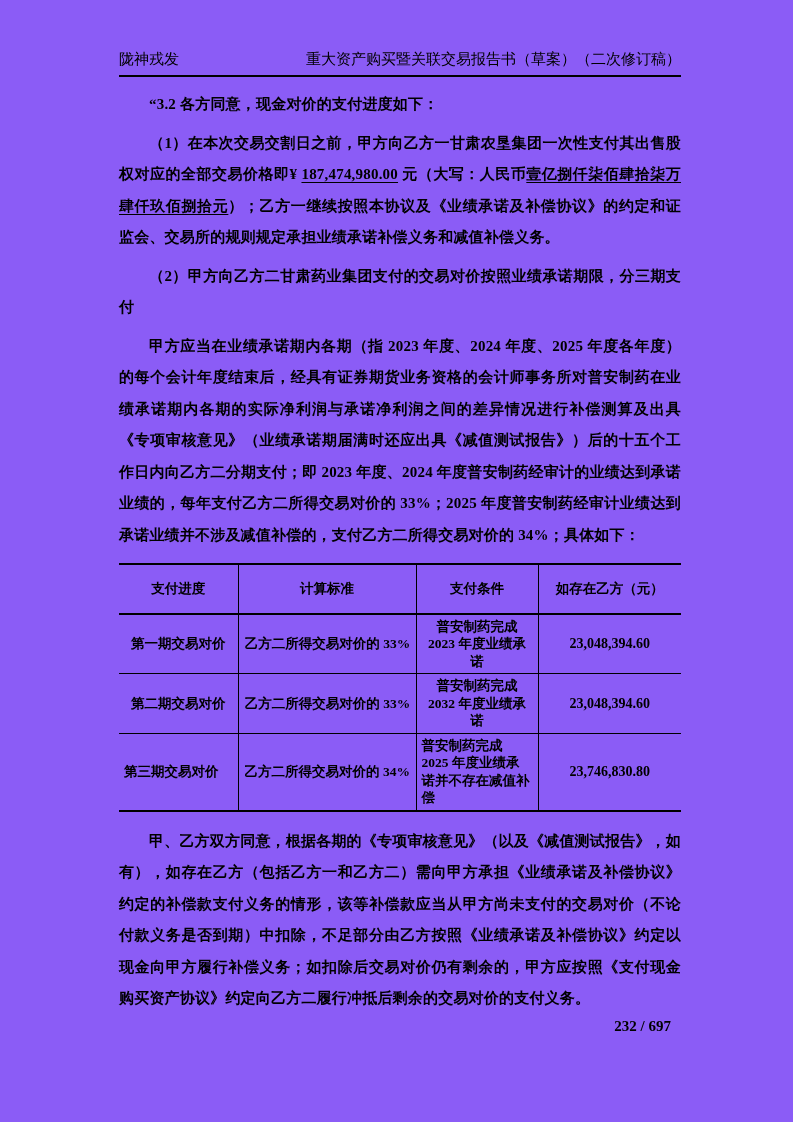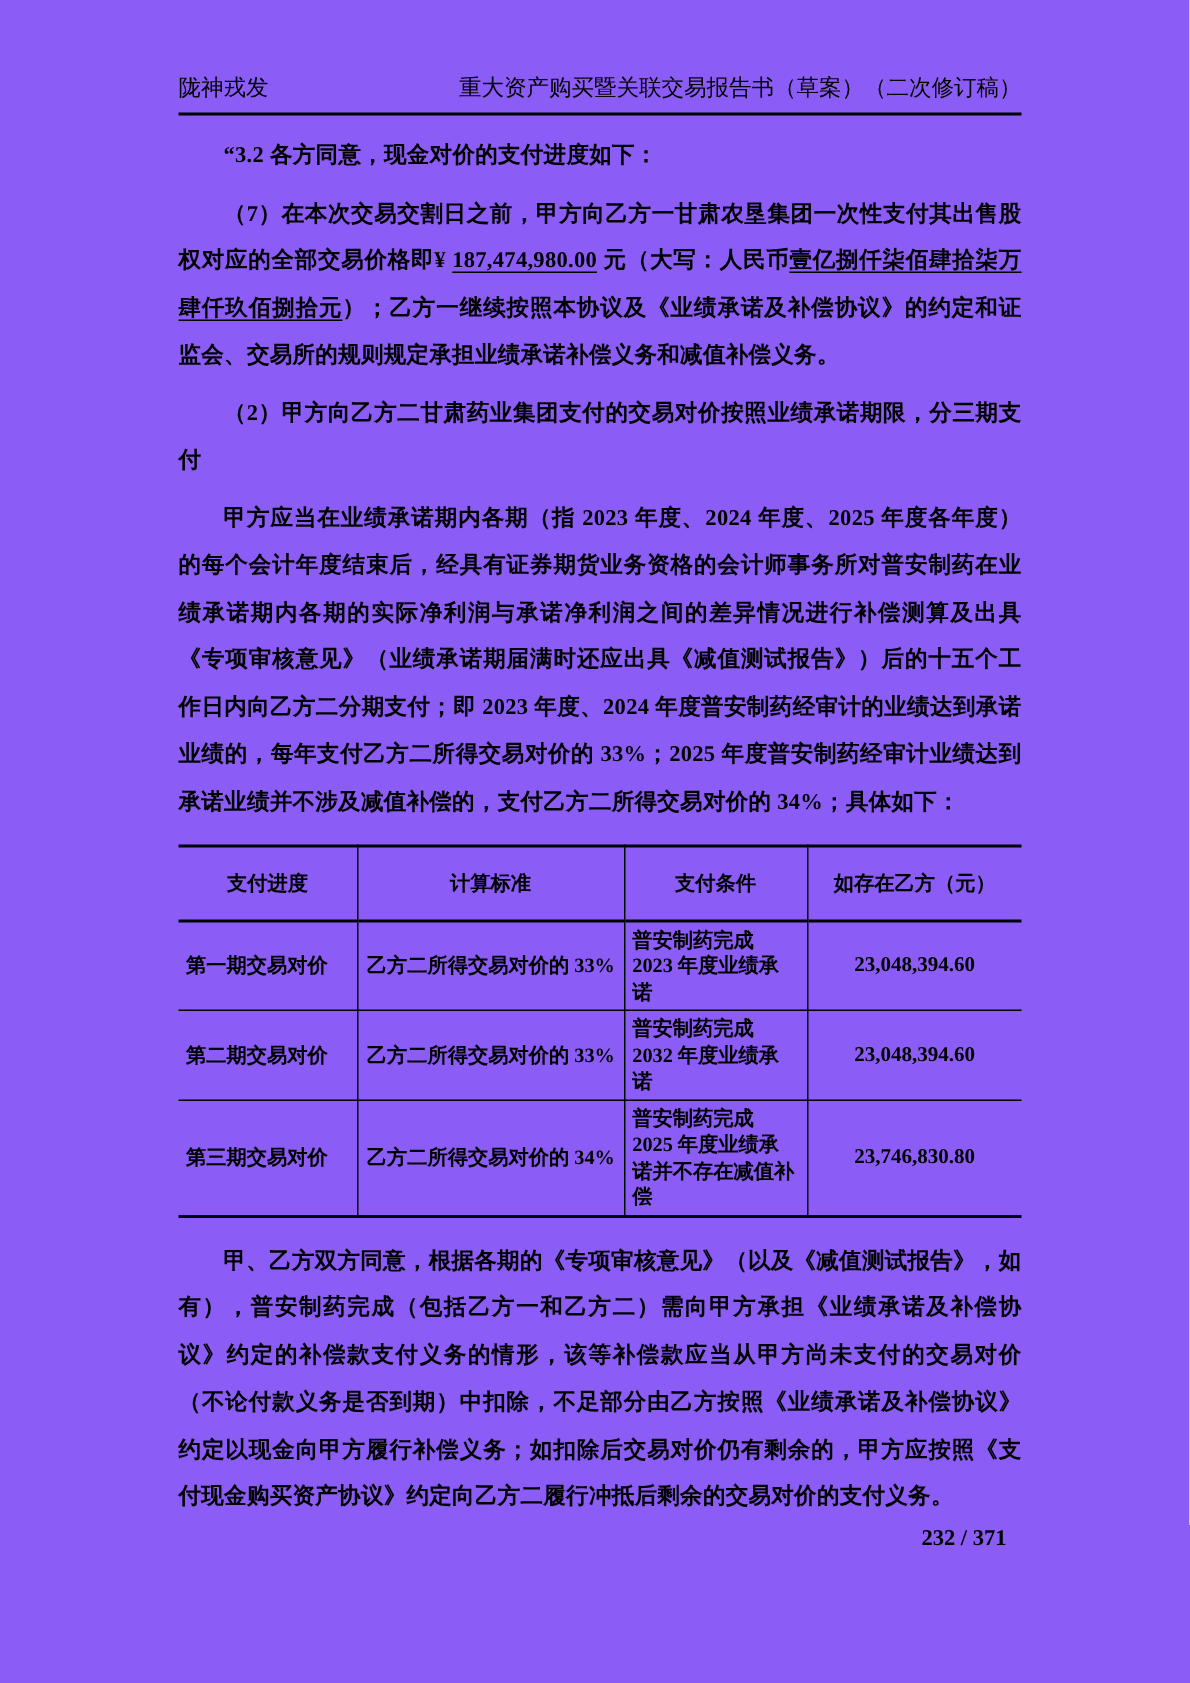--- a/index.html
+++ b/index.html
@@ -69,21 +69,21 @@
     padding: 15px 2px;
   }
   .pay-table th:not(:last-child), .pay-table td:not(:last-child) {
     border-right: 1px solid #000;
   }
   .pay-table tbody tr:last-child td { border-bottom: none; }
   .pay-table td.c-stage { text-align: left; white-space: nowrap; }
   .pay-table td.c-calc  { text-align: left; white-space: nowrap; padding-left: 6px; }
   .pay-table td.c-cond  { text-align: left; }
   .pay-table td.c-amt   { text-align: center; font-size: 14px; }
-  .pay-table tbody tr.r1 td, .pay-table tbody tr.r2 td { height: 38px; }
+  .pay-table tbody tr.r1 td, .pay-table tbody tr.r2 td { height: 38px; text-align: center; }
   .pay-table tbody tr.r3 td { height: 52px; }
   
   .page-num {
     position: absolute;
     top: 1018px;
     right: 122px;
     font-size: 15px;
     font-weight: bold;
   }
 </style>
@@ -96,21 +96,21 @@
     <div class="hdr-row">
       <span>陇神戎发</span>
       <span>重大资产购买暨关联交易报告书（草案）（二次修订稿）</span>
     </div>
   </div>
 
   <div class="content">
 
     <p class="para first">“3.2 各方同意，现金对价的支付进度如下：</p>
 
-    <p class="para"><span>（7）在本次交易交割日之前，甲方向乙方一甘肃农垦集团一次性支付其出售股权对应的全部交易价格即¥ </span><span class="u">187,474,980.00</span><span> 元（大写：人民币</span><span class="u">壹亿捌仟柒佰肆拾柒万肆仟玖佰捌拾元</span><span>）；乙方一继续按照本协议及《业绩承诺及补偿协议》的约定和证监会、交易所的规则规定承担业绩承诺补偿义务和减值补偿义务。</span></p>
+    <p class="para"><span>（1）在本次交易交割日之前，甲方向乙方一甘肃农垦集团一次性支付其出售股权对应的全部交易价格即¥ </span><span class="u">187,474,980.00</span><span> 元（大写：人民币</span><span class="u">壹亿捌仟柒佰肆拾柒万肆仟玖佰捌拾元</span><span>）；乙方一继续按照本协议及《业绩承诺及补偿协议》的约定和证监会、交易所的规则规定承担业绩承诺补偿义务和减值补偿义务。</span></p>
 
     <p class="para">（2）甲方向乙方二甘肃药业集团支付的交易对价按照业绩承诺期限，分三期支付</p>
 
     <p class="para before-table">甲方应当在业绩承诺期内各期（指 2023 年度、2024 年度、2025 年度各年度）的每个会计年度结束后，经具有证券期货业务资格的会计师事务所对普安制药在业绩承诺期内各期的实际净利润与承诺净利润之间的差异情况进行补偿测算及出具《专项审核意见》（业绩承诺期届满时还应出具《减值测试报告》）后的十五个工作日内向乙方二分期支付；即 2023 年度、2024 年度普安制药经审计的业绩达到承诺业绩的，每年支付乙方二所得交易对价的 33%；2025 年度普安制药经审计业绩达到承诺业绩并不涉及减值补偿的，支付乙方二所得交易对价的 34%；具体如下：</p>
 
     <table class="pay-table">
       <colgroup>
         <col style="width:119px">
           <col style="width:178px">
           <col style="width:122px">
@@ -139,19 +139,19 @@
         </tr>
         <tr class="r3">
           <td class="c-stage">第三期交易对价</td>
           <td class="c-calc">乙方二所得交易对价的 34%</td>
           <td class="c-cond">普安制药完成 2025 年度业绩承诺并不存在减值补偿</td>
           <td class="c-amt">23,746,830.80</td>
         </tr>
       </tbody>
     </table>
 
-    <p class="para">甲、乙方双方同意，根据各期的《专项审核意见》（以及《减值测试报告》，如有），普安制药完成（包括乙方一和乙方二）需向甲方承担《业绩承诺及补偿协议》约定的补偿款支付义务的情形，该等补偿款应当从甲方尚未支付的交易对价（不论付款义务是否到期）中扣除，不足部分由乙方按照《业绩承诺及补偿协议》约定以现金向甲方履行补偿义务；如扣除后交易对价仍有剩余的，甲方应按照《支付现金购买资产协议》约定向乙方二履行冲抵后剩余的交易对价的支付义务。</p>
+    <p class="para">甲、乙方双方同意，根据各期的《专项审核意见》（以及《减值测试报告》，如有），如存在乙方（包括乙方一和乙方二）需向甲方承担《业绩承诺及补偿协议》约定的补偿款支付义务的情形，该等补偿款应当从甲方尚未支付的交易对价（不论付款义务是否到期）中扣除，不足部分由乙方按照《业绩承诺及补偿协议》约定以现金向甲方履行补偿义务；如扣除后交易对价仍有剩余的，甲方应按照《支付现金购买资产协议》约定向乙方二履行冲抵后剩余的交易对价的支付义务。</p>
 
   </div>
 
-  <span class="page-num">232 / 371</span>
+  <span class="page-num">232 / 697</span>
 
 </div>
 
 </body></html>

